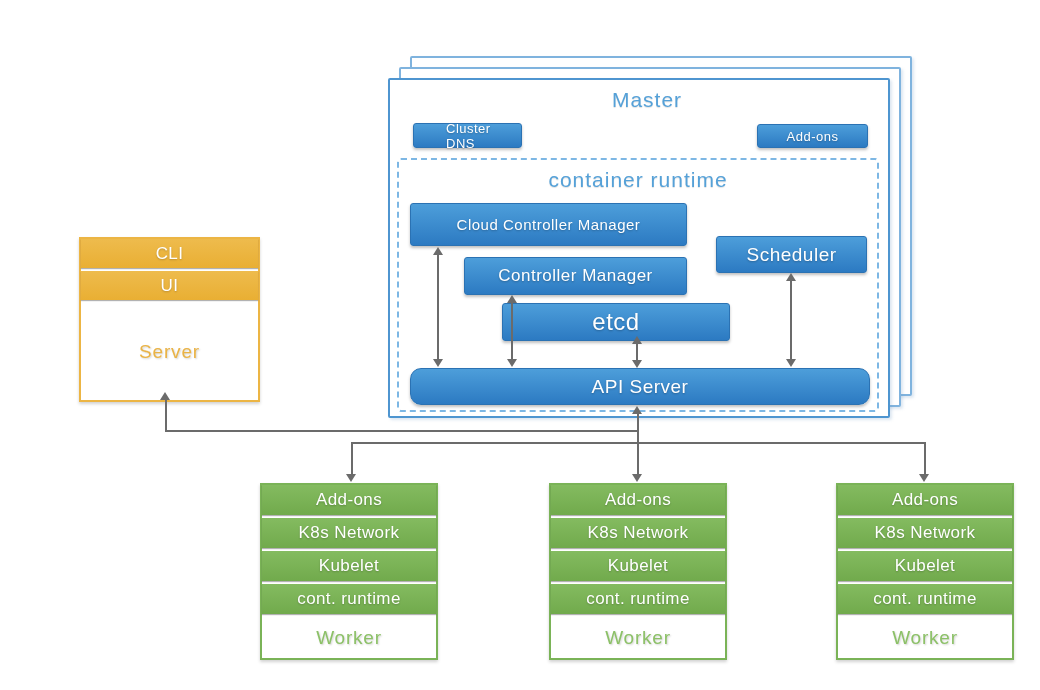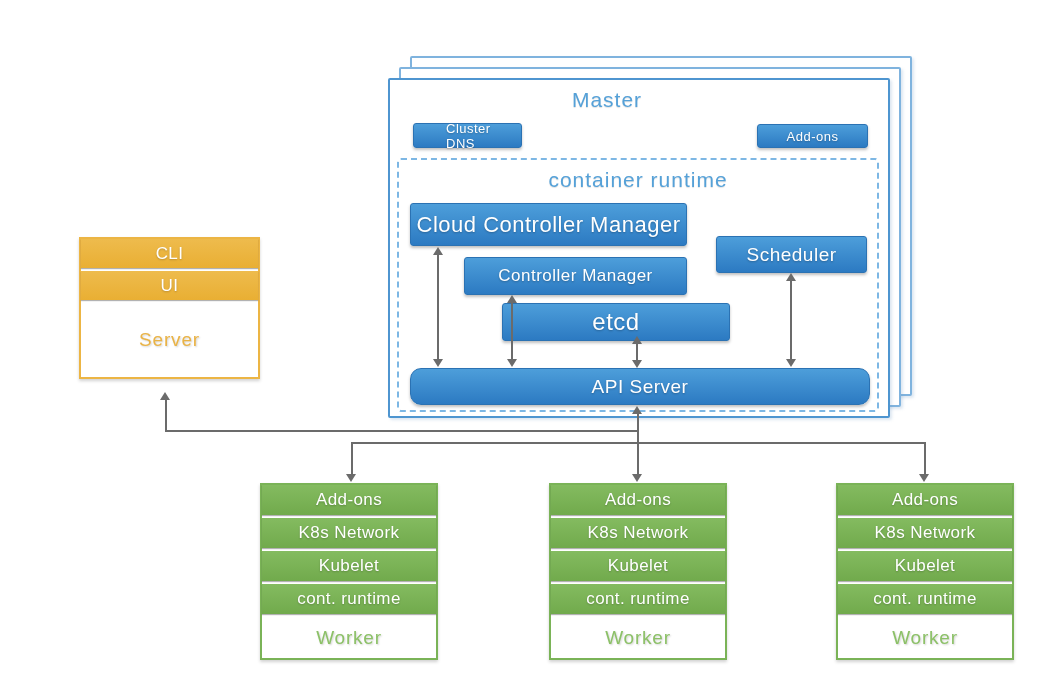--- a/index.html
+++ b/index.html
@@ -21,21 +21,21 @@
   .dashed-box {
     position:absolute; border:2px dashed #7db7e4; border-radius:4px;
     box-sizing:border-box; background:transparent;
   }
   
   .bluebox {
     position:absolute; box-sizing:border-box;
     background:linear-gradient(#4d9eda,#2c7ac2);
     border:1px solid #2b72b3; border-radius:3px;
     color:#ffffff; display:flex; align-items:center; justify-content:center;
-    font-size:22px; letter-spacing:0.5px;
+    font-size:15px; letter-spacing:0.5px;
     text-shadow:0 1px 2px rgba(0,0,0,0.25);
     box-shadow:0 2px 3px rgba(0,0,0,0.25);
   }
   .bluebox.small { font-size:13px; }
   
   .stackbox {
     position:absolute; box-sizing:border-box; background:#ffffff;
     display:flex; flex-direction:column;
     box-shadow:0 2px 3px rgba(0,0,0,0.18);
   }
@@ -77,40 +77,40 @@
 </style>
 </head>
 <body>
 
 <div class="canvas">
 
   <div class="master-layer" style="left:410px; top:56px;"></div>
   <div class="master-layer" style="left:399px; top:67px;"></div>
   <div class="master-layer master-main" style="left:388px; top:78px;"></div>
 
-  <div class="big-title" style="left:388px; top:88px; width:438px;">Master</div>
+  <div class="big-title" style="left:388px; top:88px; width:438px;padding-left:40px;">Master</div>
 
   <div class="bluebox small" style="left:413px; top:123px; width:109px; height:25px;padding-left:32px;">Cluster DNS</div>
   <div class="bluebox small" style="left:757px; top:124px; width:111px; height:24px;">Add-ons</div>
 
   <div class="dashed-box" style="left:397px; top:158px; width:482px; height:254px;"></div>
   <div class="big-title" style="left:397px; top:168px; width:482px;">container runtime</div>
 
   <div class="bluebox" style="left:410px; top:203px; width:277px; height:43px;">Cloud Controller Manager</div>
   <div class="bluebox" style="left:716px; top:236px; width:151px; height:37px; font-size:19px;">Scheduler</div>
   <div class="bluebox" style="left:464px; top:257px; width:223px; height:38px; font-size:17px;">Controller Manager</div>
   <div class="bluebox" style="left:502px; top:303px; width:228px; height:38px; font-size:24px;">etcd</div>
   <div class="bluebox" style="left:410px; top:368px; width:460px; height:37px; font-size:19px;border-radius:11px;">API Server</div>
 
   <div class="darrow" style="left:437px; top:254px; height:106px;"></div>
   <div class="darrow" style="left:511px; top:302px; height:58px;"></div>
   <div class="darrow" style="left:636px; top:343px; height:18px;"></div>
   <div class="darrow" style="left:790px; top:280px; height:80px;"></div>
 
-  <div class="stackbox access-box" style="left:79px; top:237px; width:181px; height:142px;">
+  <div class="stackbox access-box" style="left:79px; top:237px; width:181px; height:165px;">
     <div class="stackrow orange-row">CLI</div>
     <div class="stackrow orange-row">UI</div>
     <div class="stack-label access-label">Server</div>
   </div>
 
   <div class="stackbox worker-box" style="left:260px; top:483px; width:178px; height:177px;">
     <div class="stackrow green-row">Add-ons</div>
     <div class="stackrow green-row">K8s Network</div>
     <div class="stackrow green-row">Kubelet</div>
     <div class="stackrow green-row">cont. runtime</div>

